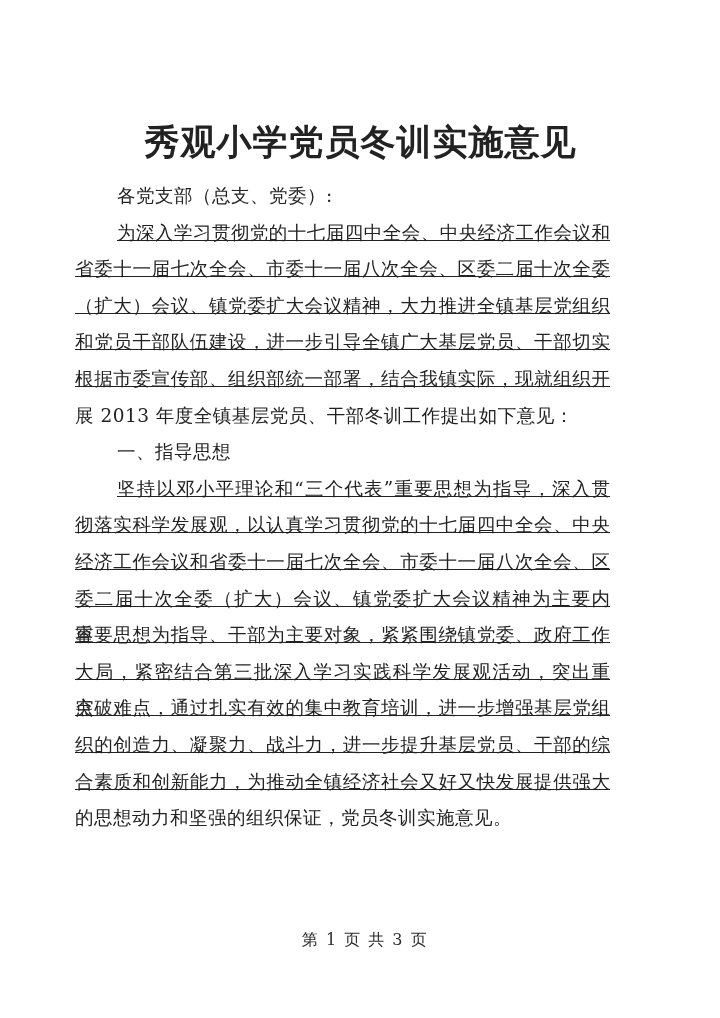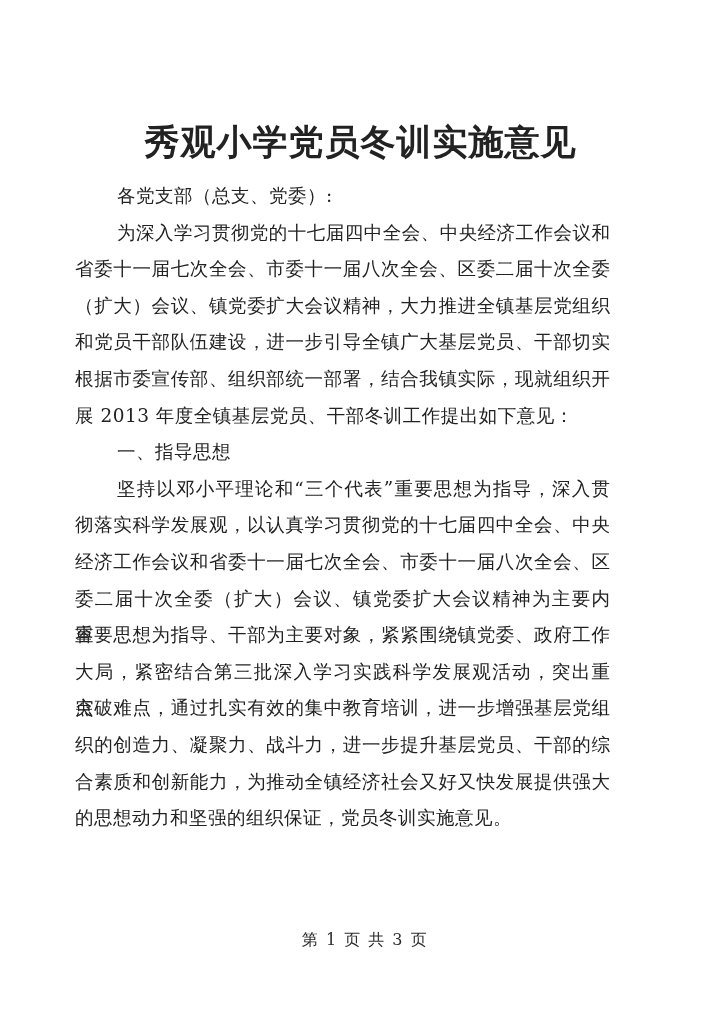--- a/index.html
+++ b/index.html
@@ -37,20 +37,21 @@
     font-size: 18.5px;
     white-space: nowrap;
     letter-spacing: 0.5px;
   }
   .line.justify {
     white-space: normal;
     letter-spacing: 0;
     text-align: justify;
     text-align-last: justify;
     text-justify: inter-character;
+    text-decoration: underline;
   }
   .line.indent { padding-left: 42px; }
   .page-footer {
     position: absolute;
     top: 930px;
     left: 5px;
     width: 720px;
     text-align: center;
     font-size: 16px;
     color: #2a2a2a;

